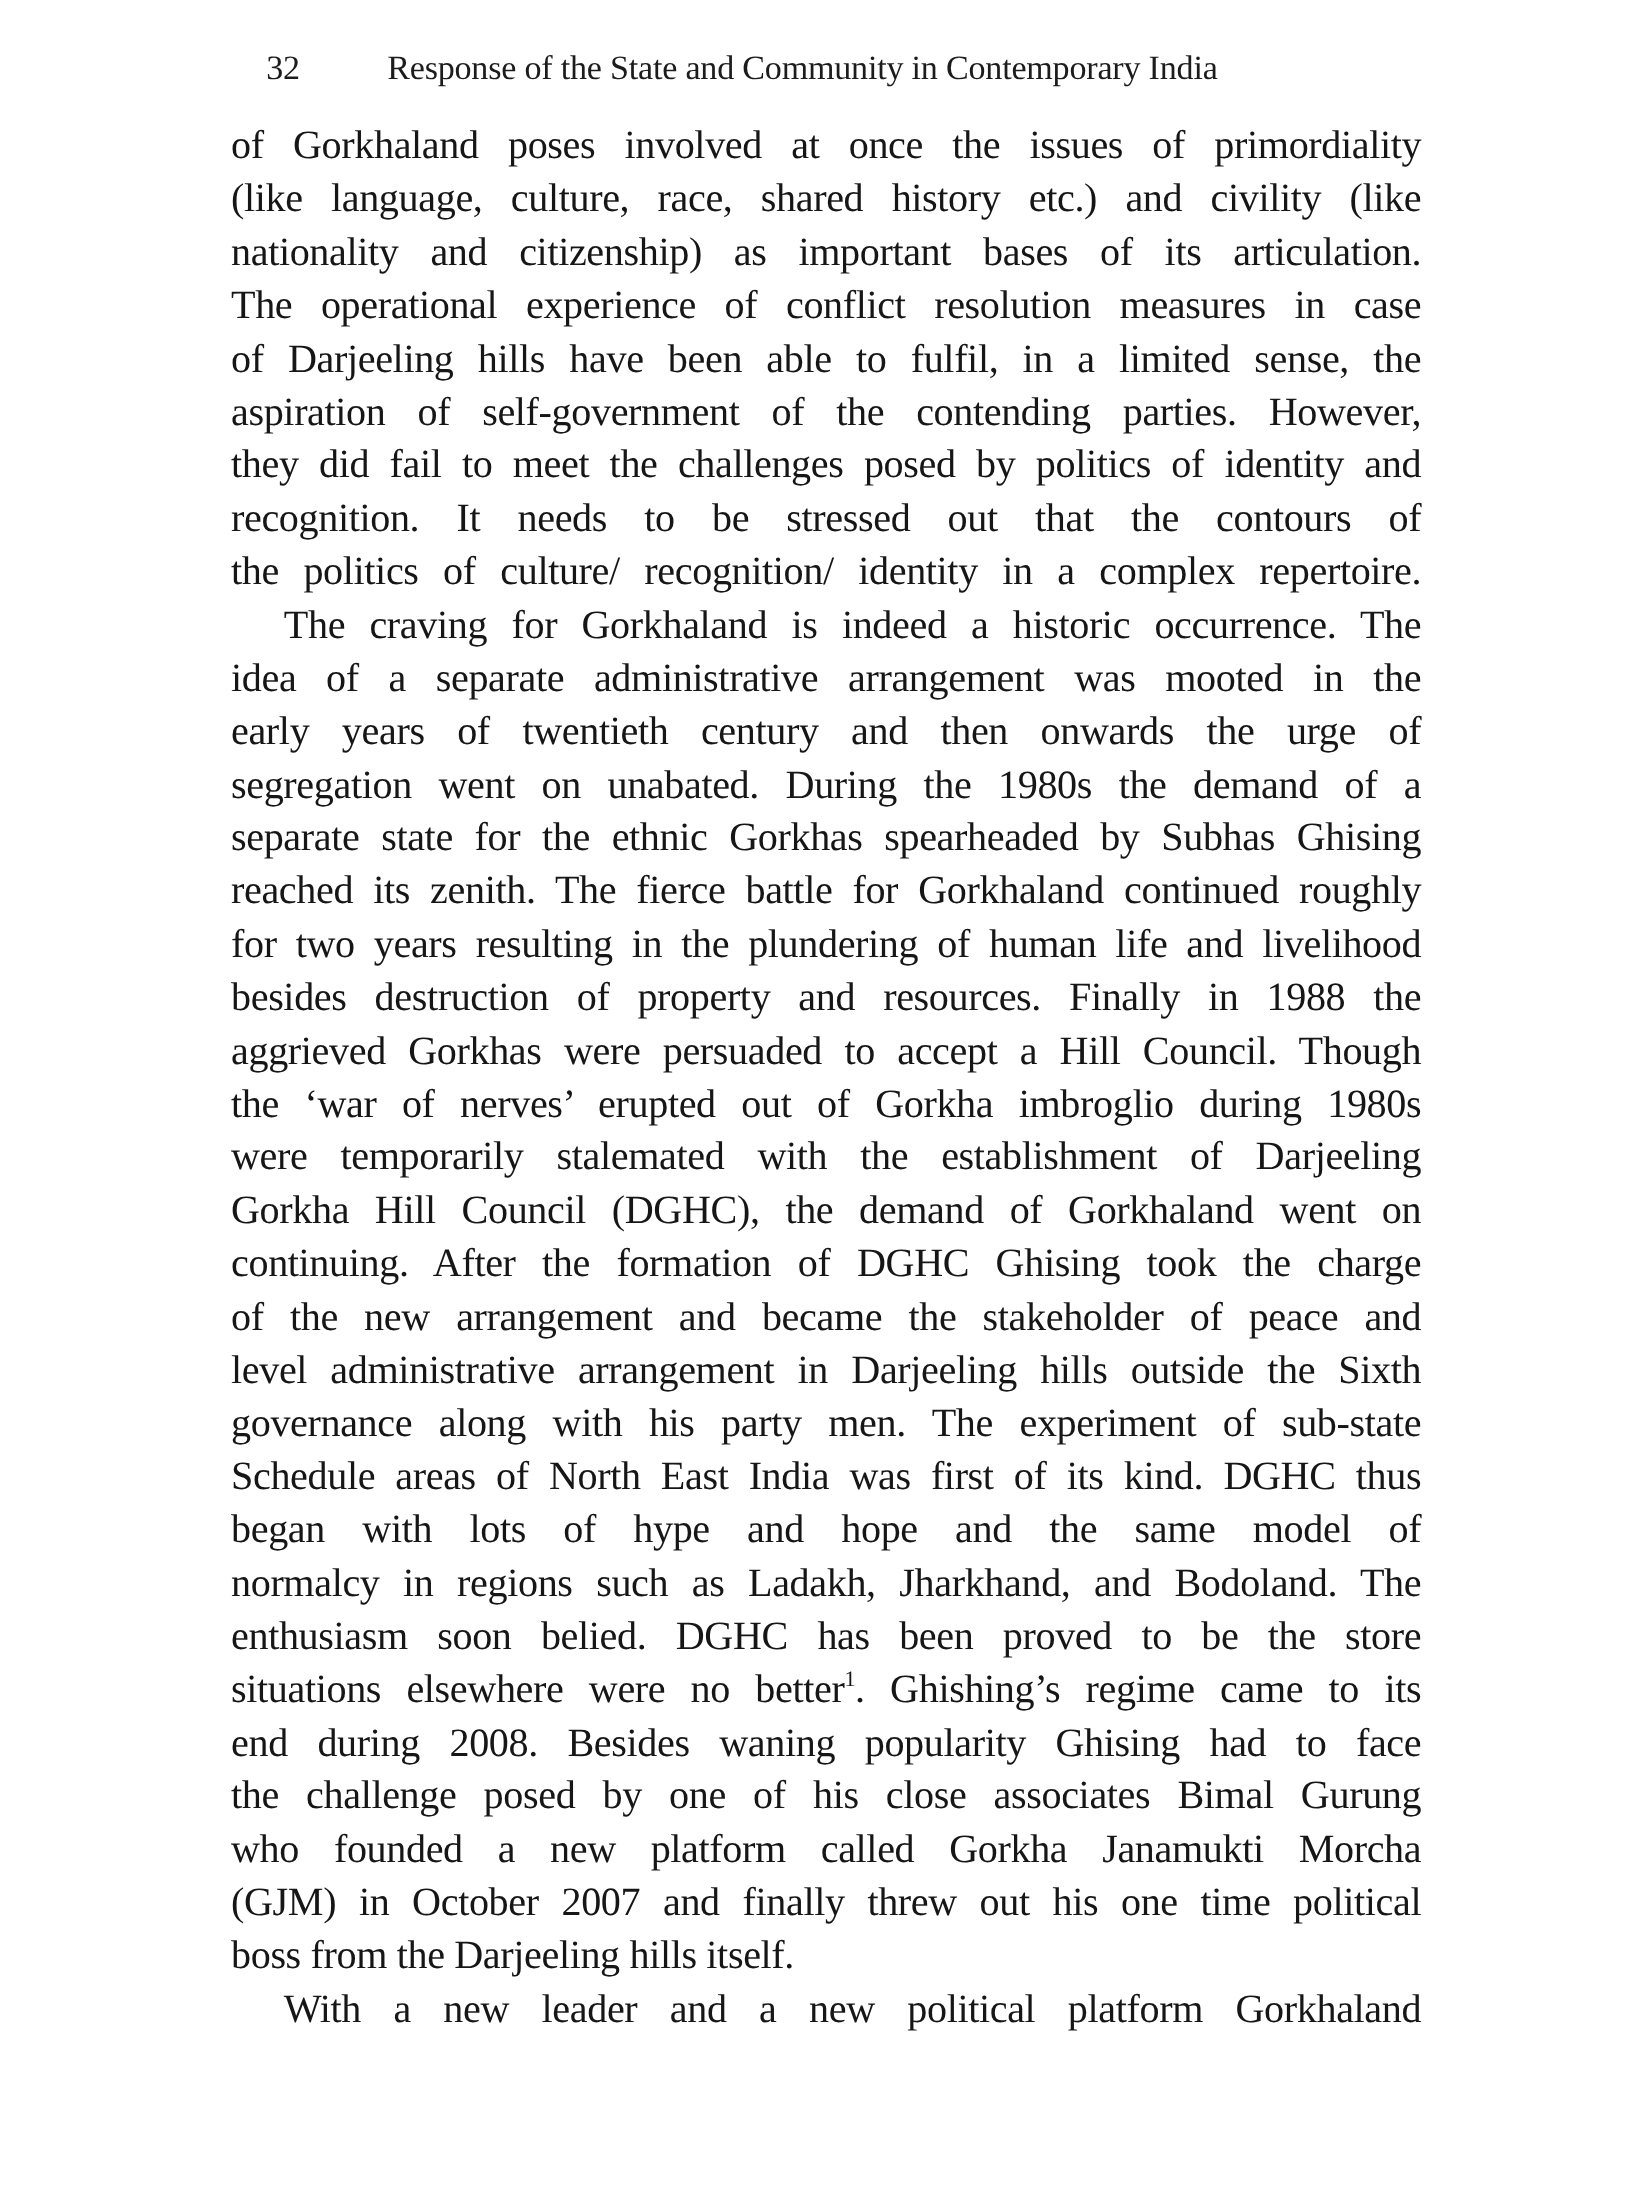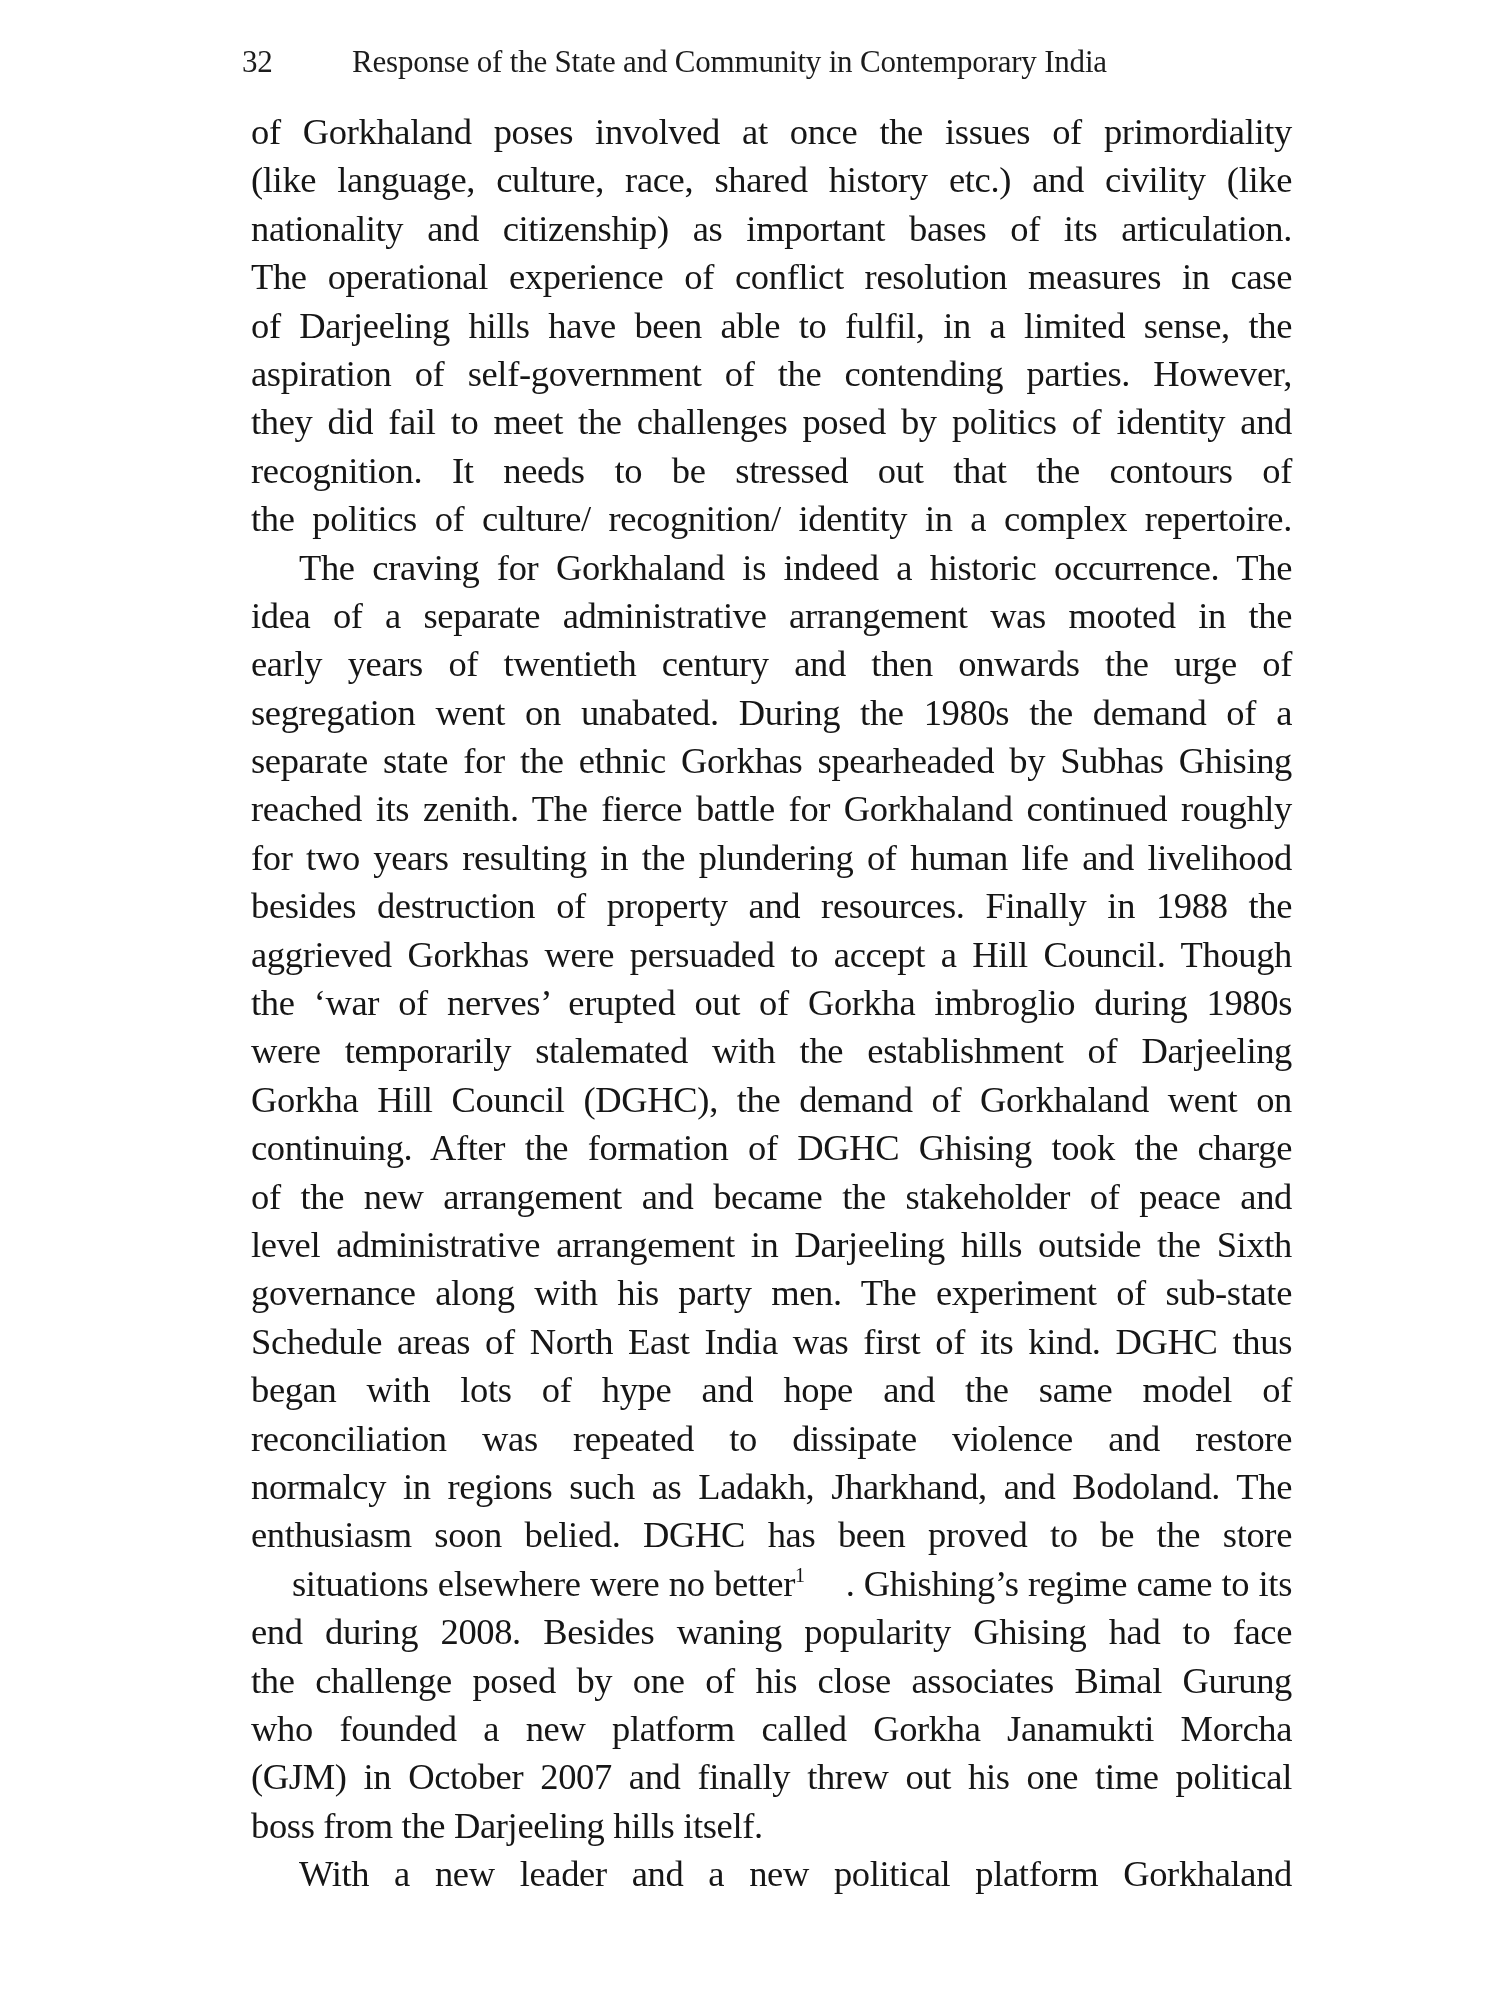--- a/index.html
+++ b/index.html
@@ -46,21 +46,21 @@
       text-align-last: justify;
       letter-spacing: -0.35px;
       overflow: visible;
     }
     .line.last {
       text-align-last: left;
     }
     .line.indent {
       padding-left: 48px;
     }
-    .line span { white-space: normal; margin-left: 41px; }
+    .line span { white-space: normal; }
     sup {
       font-size: 0.55em;
       line-height: 0;
       vertical-align: 0.7em;
     }
   </style>
 </head>
 <body>
 
 <div class="running-head">
@@ -90,21 +90,20 @@
   <div class="line"><span>aggrieved Gorkhas were persuaded to accept a Hill Council. Though</span></div>
   <div class="line"><span>the ‘war of nerves’ erupted out of Gorkha imbroglio during 1980s</span></div>
   <div class="line"><span>were temporarily stalemated with the establishment of Darjeeling</span></div>
   <div class="line"><span>Gorkha Hill Council (DGHC), the demand of Gorkhaland went on</span></div>
   <div class="line"><span>continuing. After the formation of DGHC Ghising took the charge</span></div>
   <div class="line"><span>of the new arrangement and became the stakeholder of peace and</span></div>
   <div class="line"><span>level administrative arrangement in Darjeeling hills outside the Sixth</span></div>
   <div class="line"><span>governance along with his party men. The experiment of sub-state</span></div>
   <div class="line"><span>Schedule areas of North East India was first of its kind. DGHC thus</span></div>
   <div class="line"><span>began with lots of hype and hope and the same model of</span></div>
-  <div class="line"><span>reconciliation was repeated to dissipate violence and restore</span></div>
   <div class="line"><span>normalcy in regions such as Ladakh, Jharkhand, and Bodoland. The</span></div>
   <div class="line"><span>enthusiasm soon belied. DGHC has been proved to be the store</span></div>
   <div class="line"><span><span>situations elsewhere were no better</span><sup>1</sup><span>. Ghishing’s regime came to its</span></span></div>
   <div class="line"><span>end during 2008. Besides waning popularity Ghising had to face</span></div>
   <div class="line"><span>the challenge posed by one of his close associates Bimal Gurung</span></div>
   <div class="line"><span>who founded a new platform called Gorkha Janamukti Morcha</span></div>
   <div class="line"><span>(GJM) in October 2007 and finally threw out his one time political</span></div>
   <div class="line last"><span>boss from the Darjeeling hills itself.</span></div>
 
   <div class="line indent"><span>With a new leader and a new political platform Gorkhaland</span></div>

